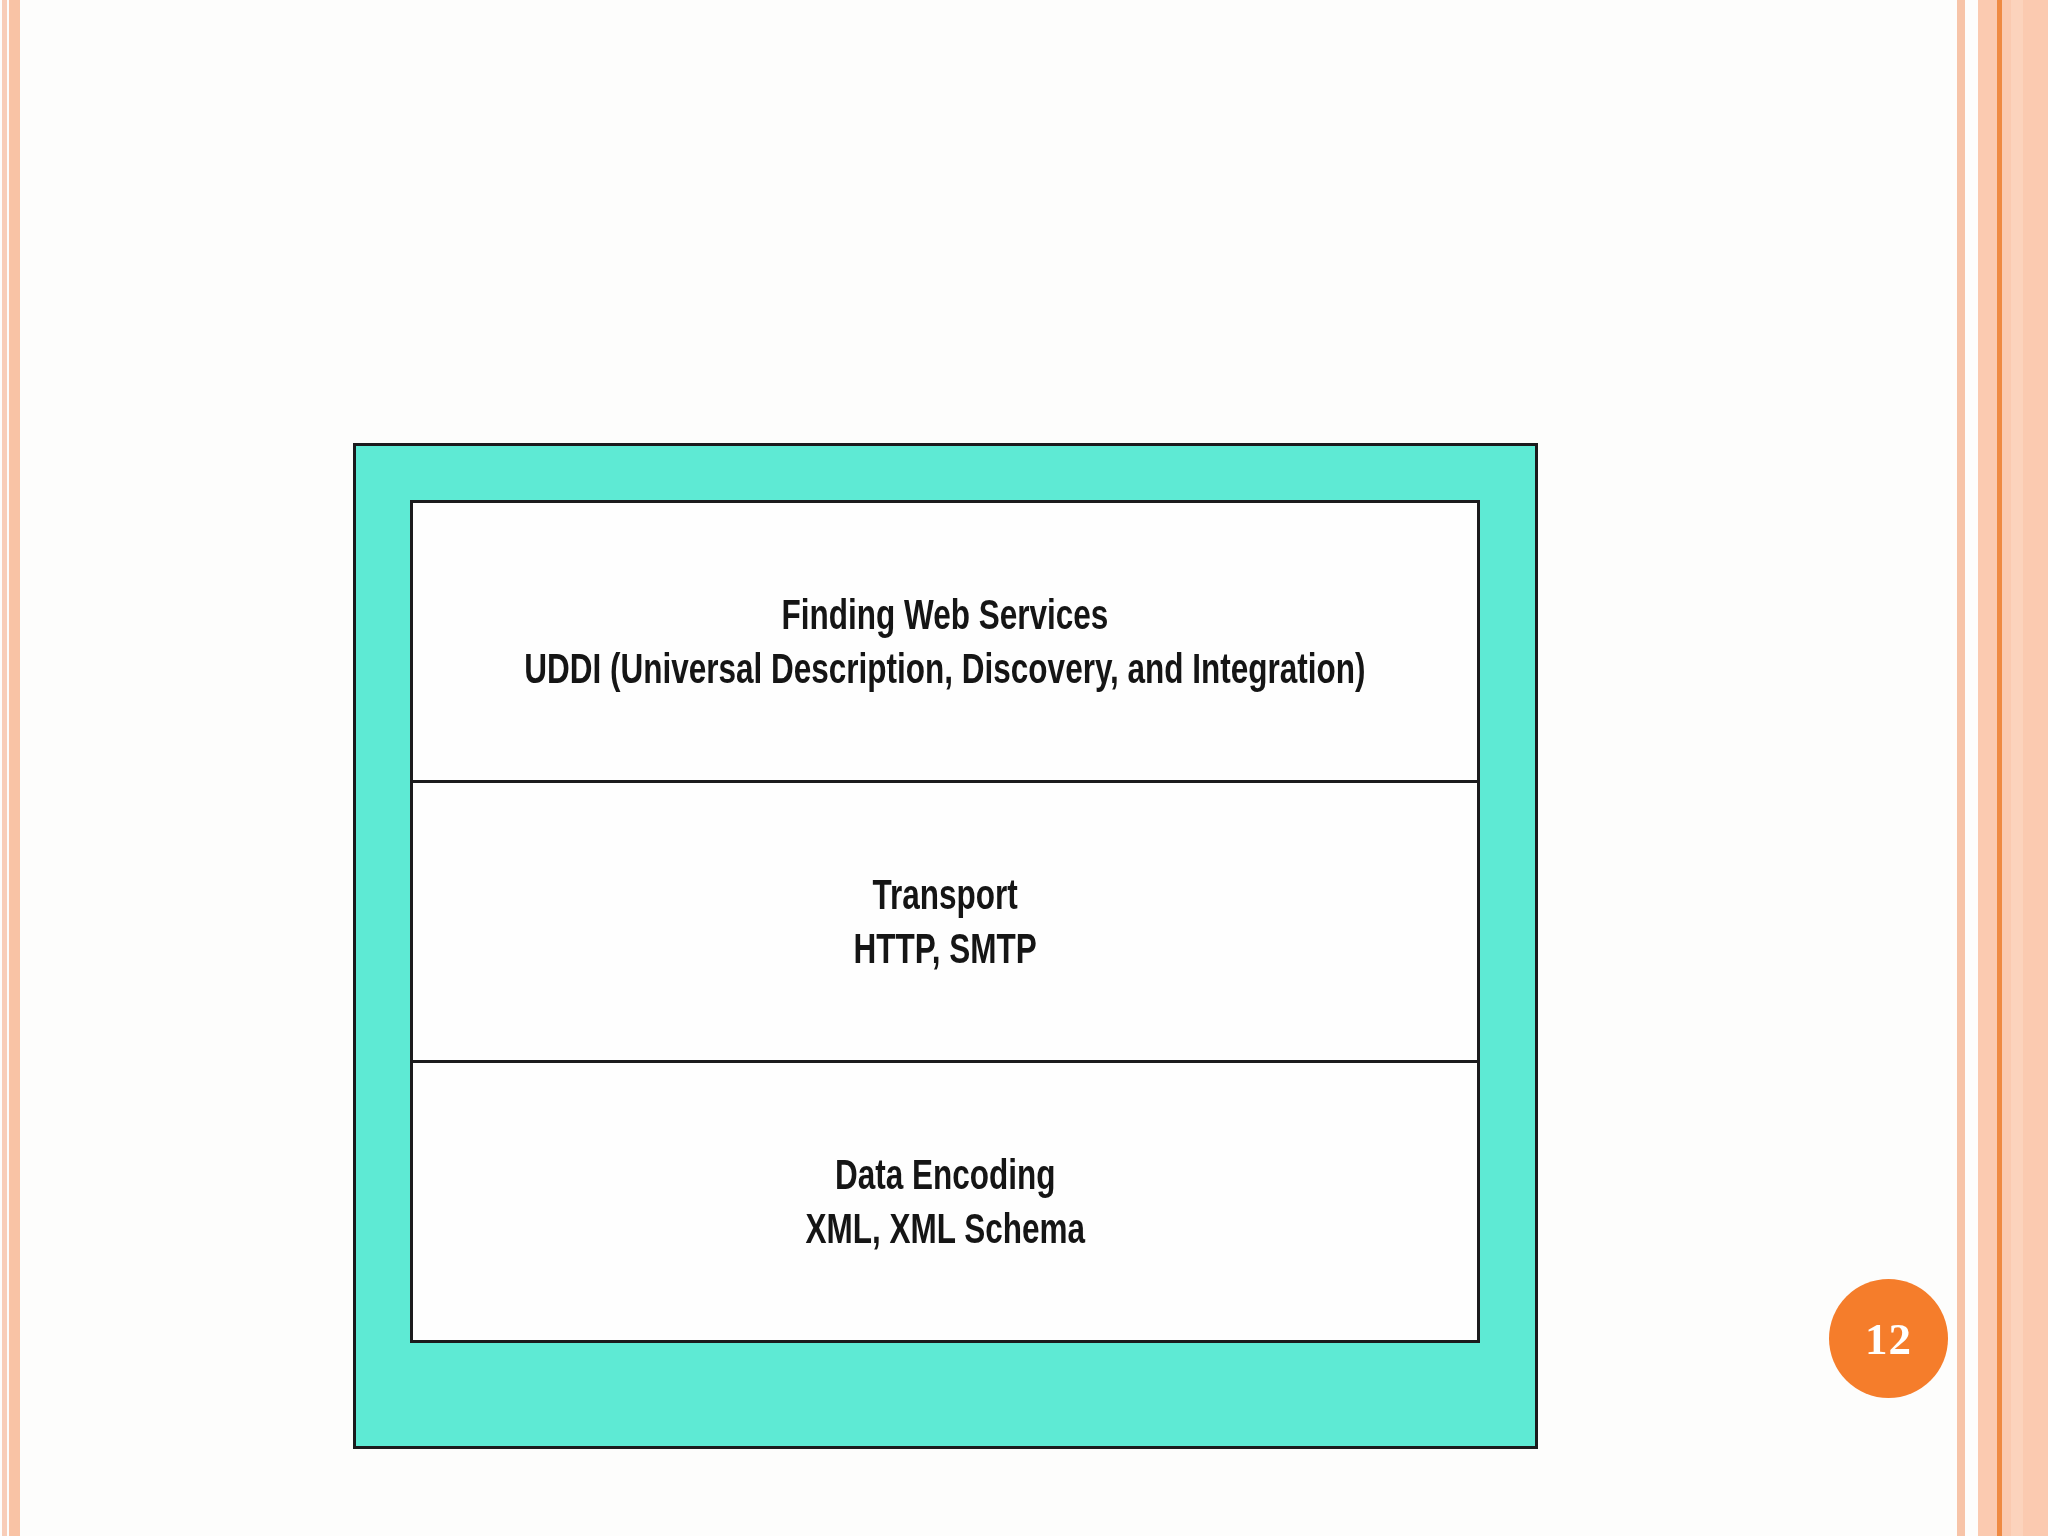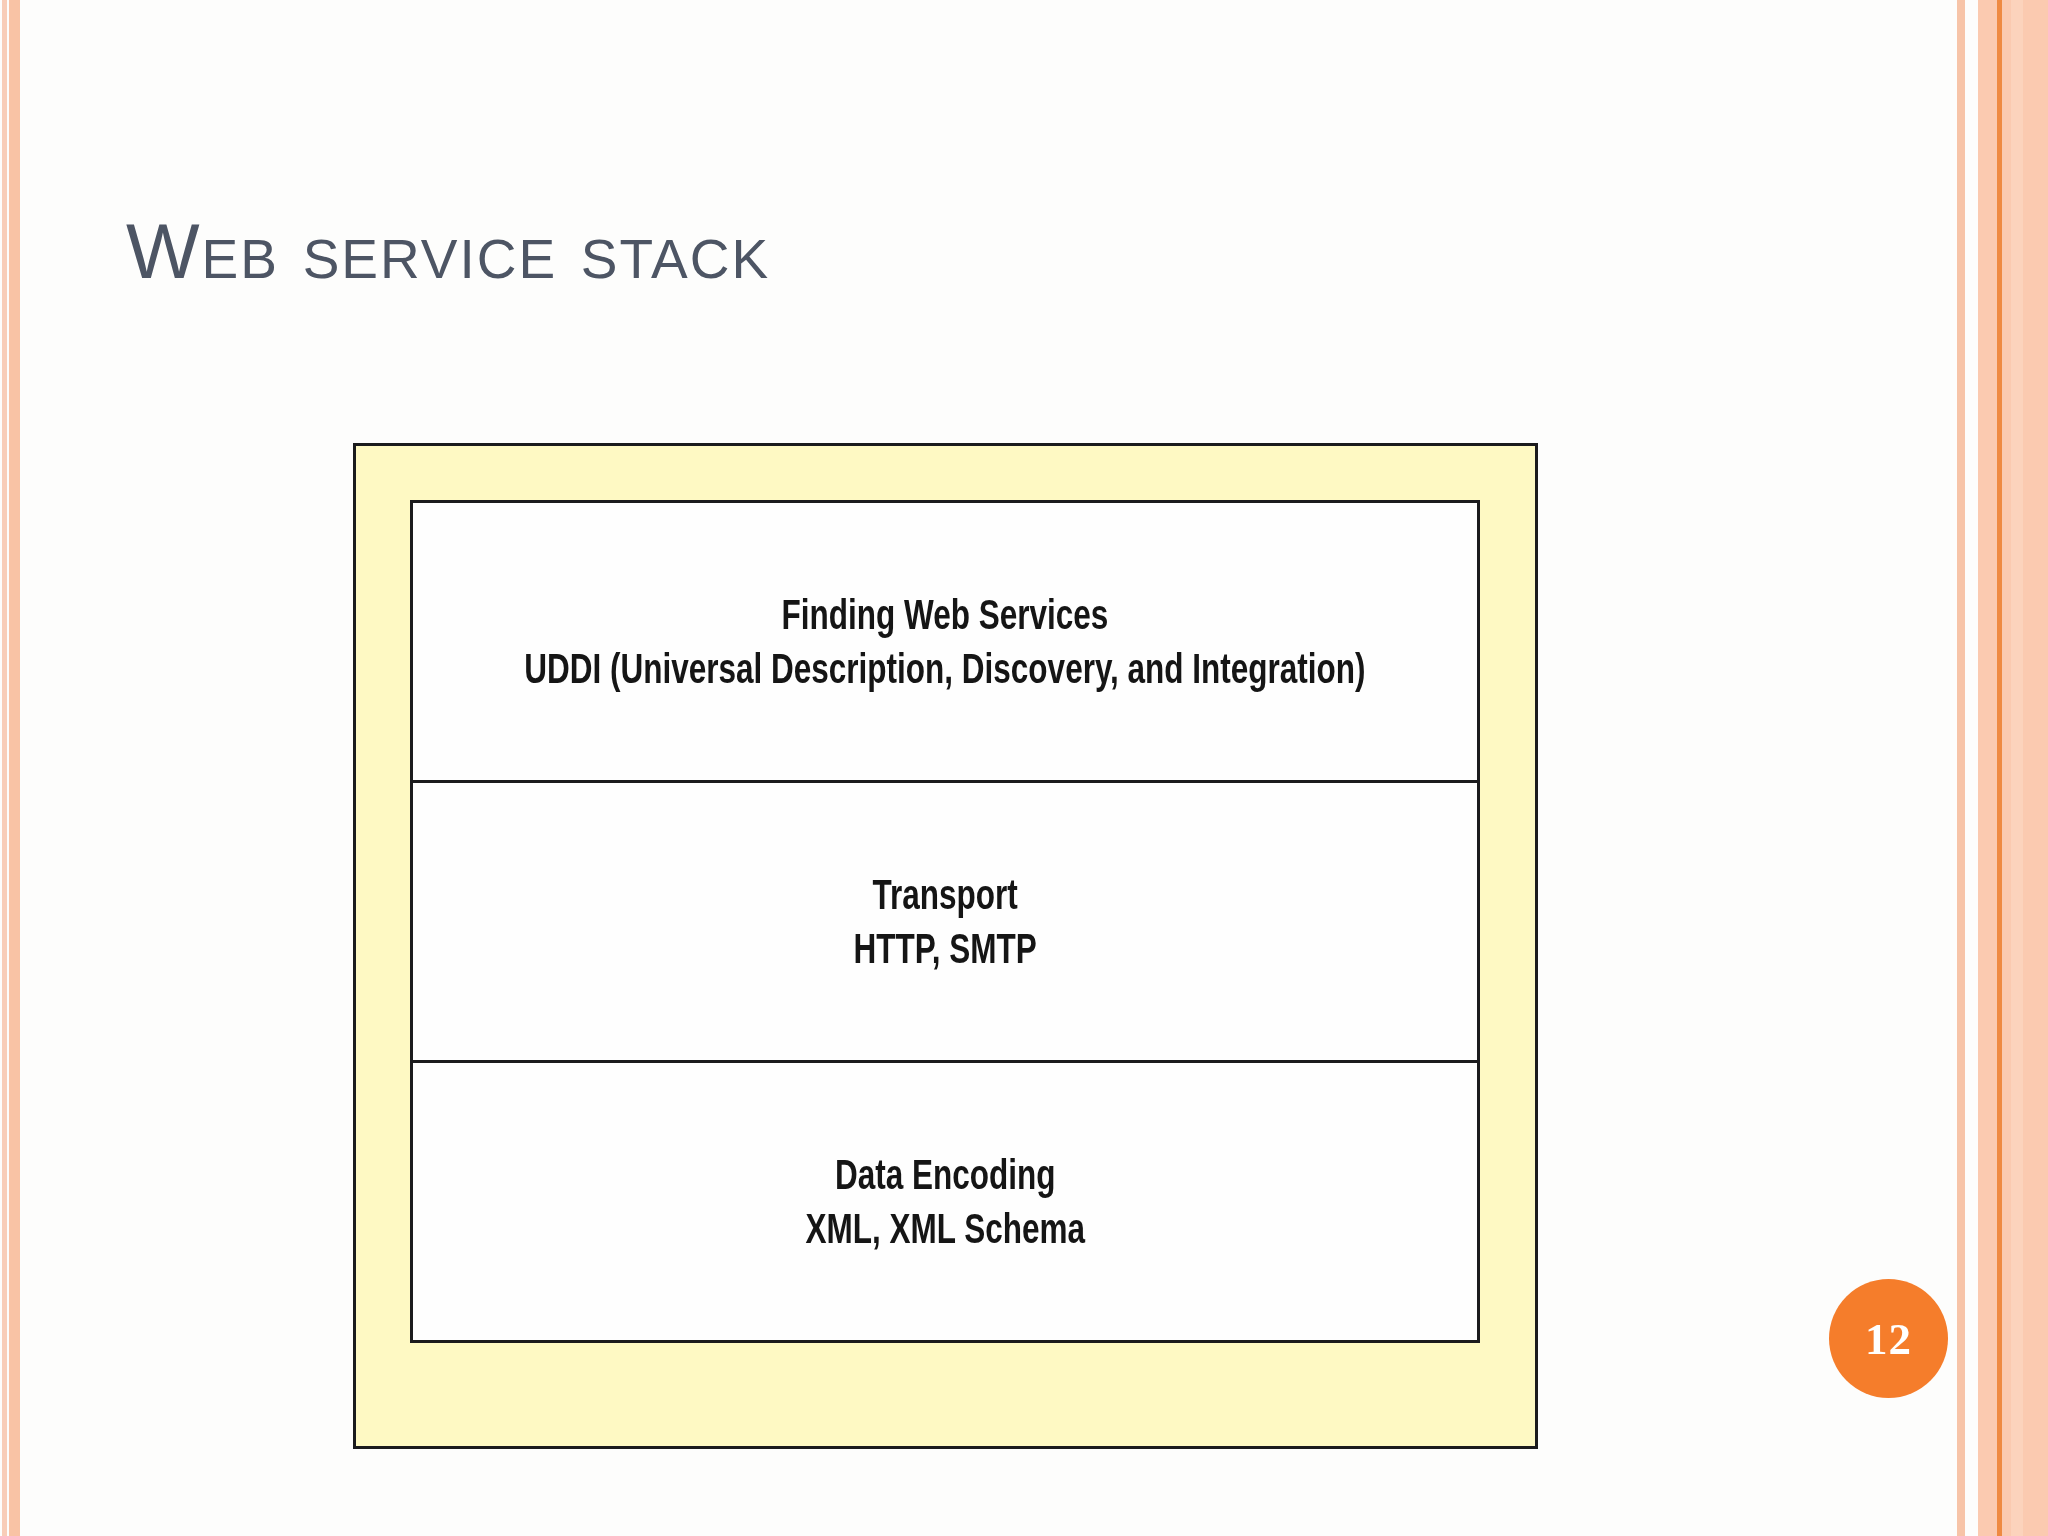--- a/index.html
+++ b/index.html
@@ -43,21 +43,21 @@
     color: #4d5564;
     white-space: nowrap;
   }
   
   .diagram {
     position: absolute;
     left: 353px;
     top: 443px;
     width: 1185px;
     height: 1006px;
-    background: #fef9c3;
+    background: #5eead4;
     border: 3px solid #1b1b1d;
     box-sizing: border-box;
     text-decoration: underline;
   }
   .diagram-inner {
     position: absolute;
     left: 54px;
     top: 54px;
     width: 1070px;
     height: 843px;
@@ -113,21 +113,20 @@
 <div class="slide">
 
   <div class="edge edge-left-thin"></div>
   <div class="edge edge-left-wide"></div>
   <div class="edge edge-right-thin"></div>
   <div class="edge edge-right-band">
     <div class="band-line"></div>
     <div class="band-light"></div>
   </div>
 
-  <h1 class="title">Web service stack</h1>
 
   <div class="diagram">
     <div class="diagram-inner">
 
       <div class="layer-row">
         <div class="layer-text">
           <div>Finding Web Services</div>
           <div>UDDI (Universal Description, Discovery, and Integration)</div>
         </div>
       </div>

